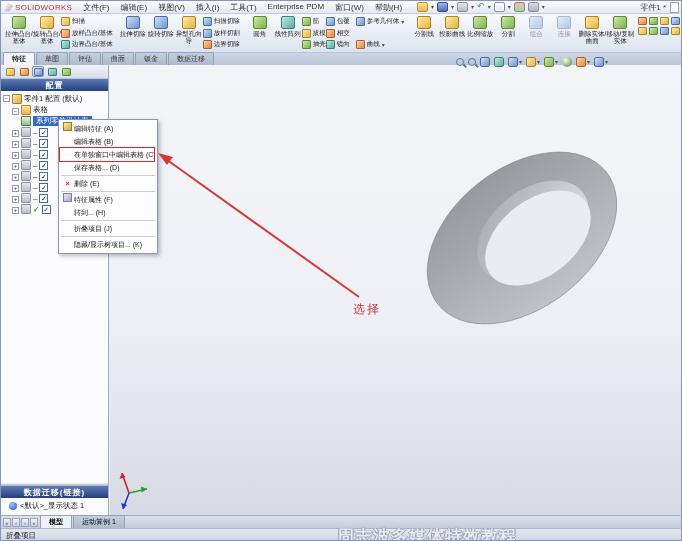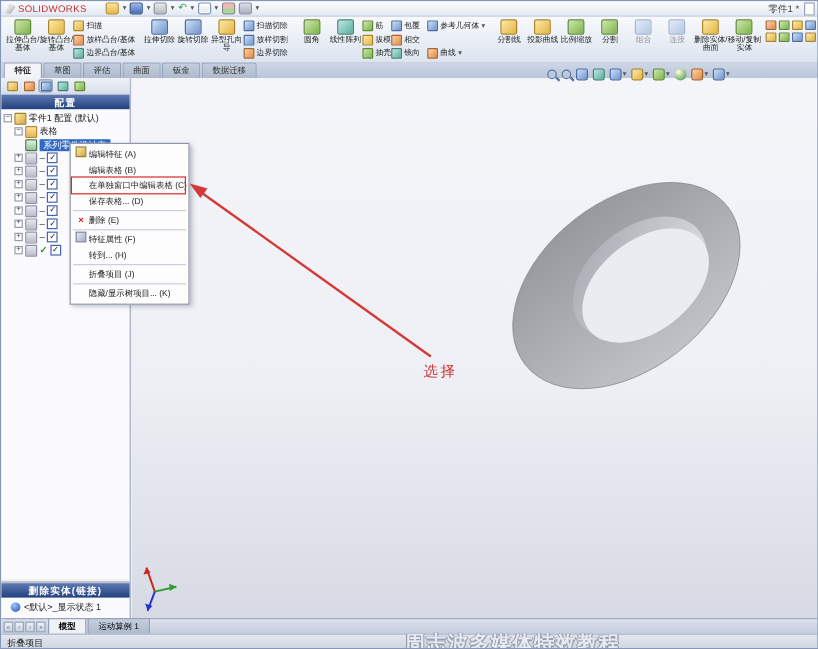--- a/index.html
+++ b/index.html
@@ -60,21 +60,21 @@
 
   
   .left-panel { position:absolute; left:0; top:64px; width:108px; height:450px; background:#fbfbfd; border-right:1px solid #9fabc0; }
   .ptab-bar { height:14px; background:linear-gradient(#eef1f7,#d9dfeb); border-bottom:1px solid #bac3d3; display:flex; align-items:center; gap:2px; padding-left:3px; }
   .ptab { width:12px; height:11px; border-radius:2px; display:flex; align-items:center; justify-content:center; font-size:7px; }
   .ptab.pressed { border:1px solid #7e93b8; background:#fff; box-shadow:inset 0 0 2px #9ab; }
   .sec-header { height:12px; background:linear-gradient(#5d7ab3,#22407d); color:#fff; font-size:8px; font-weight:bold;
     display:flex; align-items:center; justify-content:center; letter-spacing:1px;text-align:center; }
   .tree { position:relative; font-size:7.5px; color:#222; padding:2px 0 0 2px; height:392px; }
   .trow { display:flex; align-items:center; gap:2px; height:11px; white-space:nowrap; cursor:default; }
-  .indent1 { padding-left:9px; } .indent2 { padding-left:18px; }
+  .indent1 { padding-left:9px;align-items:flex-end; } .indent2 { padding-left:18px; }
   .expand { width:7px; height:7px; border:1px solid #99a; background:#fff; font-size:6px; line-height:5px; text-align:center; color:#335; flex:0 0 auto; }
   .ticon { width:10px; height:10px; border-radius:1px; flex:0 0 auto; }
   .t-conf { background:linear-gradient(135deg,#ffe9a8,#d8a93f); border:1px solid #a07f2a; }
   .t-folder { background:linear-gradient(#ffe2a0,#eab54f); border:1px solid #b08a30; }
   .t-excel { background:linear-gradient(#e8f4e8,#8fbf8f); border:1px solid #4a7a4a; }
   .t-cfgrow { background:linear-gradient(#e8e8ee,#b9bcc8); border:1px solid #8d93a5; }
   .sel { background:#316ac5; color:#fff; padding:0 3px; }
   .cfg-check { width:9px; height:9px; border:1px solid #4466aa; background:#fff; font-size:7px; line-height:8px; text-align:center; color:#224; flex:0 0 auto; }
   .dashmark { color:#333; font-size:8px; }
   .greenmark { color:#2d9e2d; font-size:8px; font-weight:bold; }
@@ -121,20 +121,30 @@
   .watermark { position:absolute; left:336px; top:524px; font-size:17px; font-weight:bold; letter-spacing:1px;
     color:#e8eaf1; text-shadow:0 0 1px #8e95a8, 1px 0 0 #9aa1b2, -1px 0 0 #9aa1b2, 0 1px 0 #9aa1b2; z-index:5; white-space:nowrap; }
 </style>
 </head>
 <body>
 
 <div class="titlebar">
   <div class="logo">
     <span class="logo-mark"></span>
     <span class="logo-text">SOLIDWORKS</span>
+  </div>
+  <div class="menus">
+    <span class="menu-item">文件(F)</span>
+    <span class="menu-item">编辑(E)</span>
+    <span class="menu-item">视图(V)</span>
+    <span class="menu-item">插入(I)</span>
+    <span class="menu-item">工具(T)</span>
+    <span class="menu-item">Enterprise PDM</span>
+    <span class="menu-item">窗口(W)</span>
+    <span class="menu-item">帮助(H)</span>
   </div>
   <div class="std-toolbar">
     <span class="sicon s-open"></span>
       <span class="caret">▾</span>
     <span class="sicon s-save"></span>
       <span class="caret">▾</span>
     <span class="sicon s-print"></span>
       <span class="caret">▾</span>
     <span class="sicon s-undo">↶</span>
       <span class="caret">▾</span>
@@ -397,21 +407,21 @@
       </div>
     <div class="trow indent1">
         <span class="expand">+</span>
         <span class="ticon t-cfgrow"></span>
         <span class="greenmark">✓</span>
         <span class="cfg-check">✓</span>
       </div>
   </div>
 
   <div class="panel-splitter"></div>
-  <div class="sec-header">删除实体(链接)</div>
+  <div class="sec-header">数据迁移(链接)</div>
   <div class="ds-row">
     <span class="ball"></span>
     <span>&lt;默认&gt;_显示状态 1</span>
   </div>
   <div class="link-row">
     <span class="cbx">✓</span>
     <span>将显示状态连接到配置</span>
   </div>
 </div>
 

